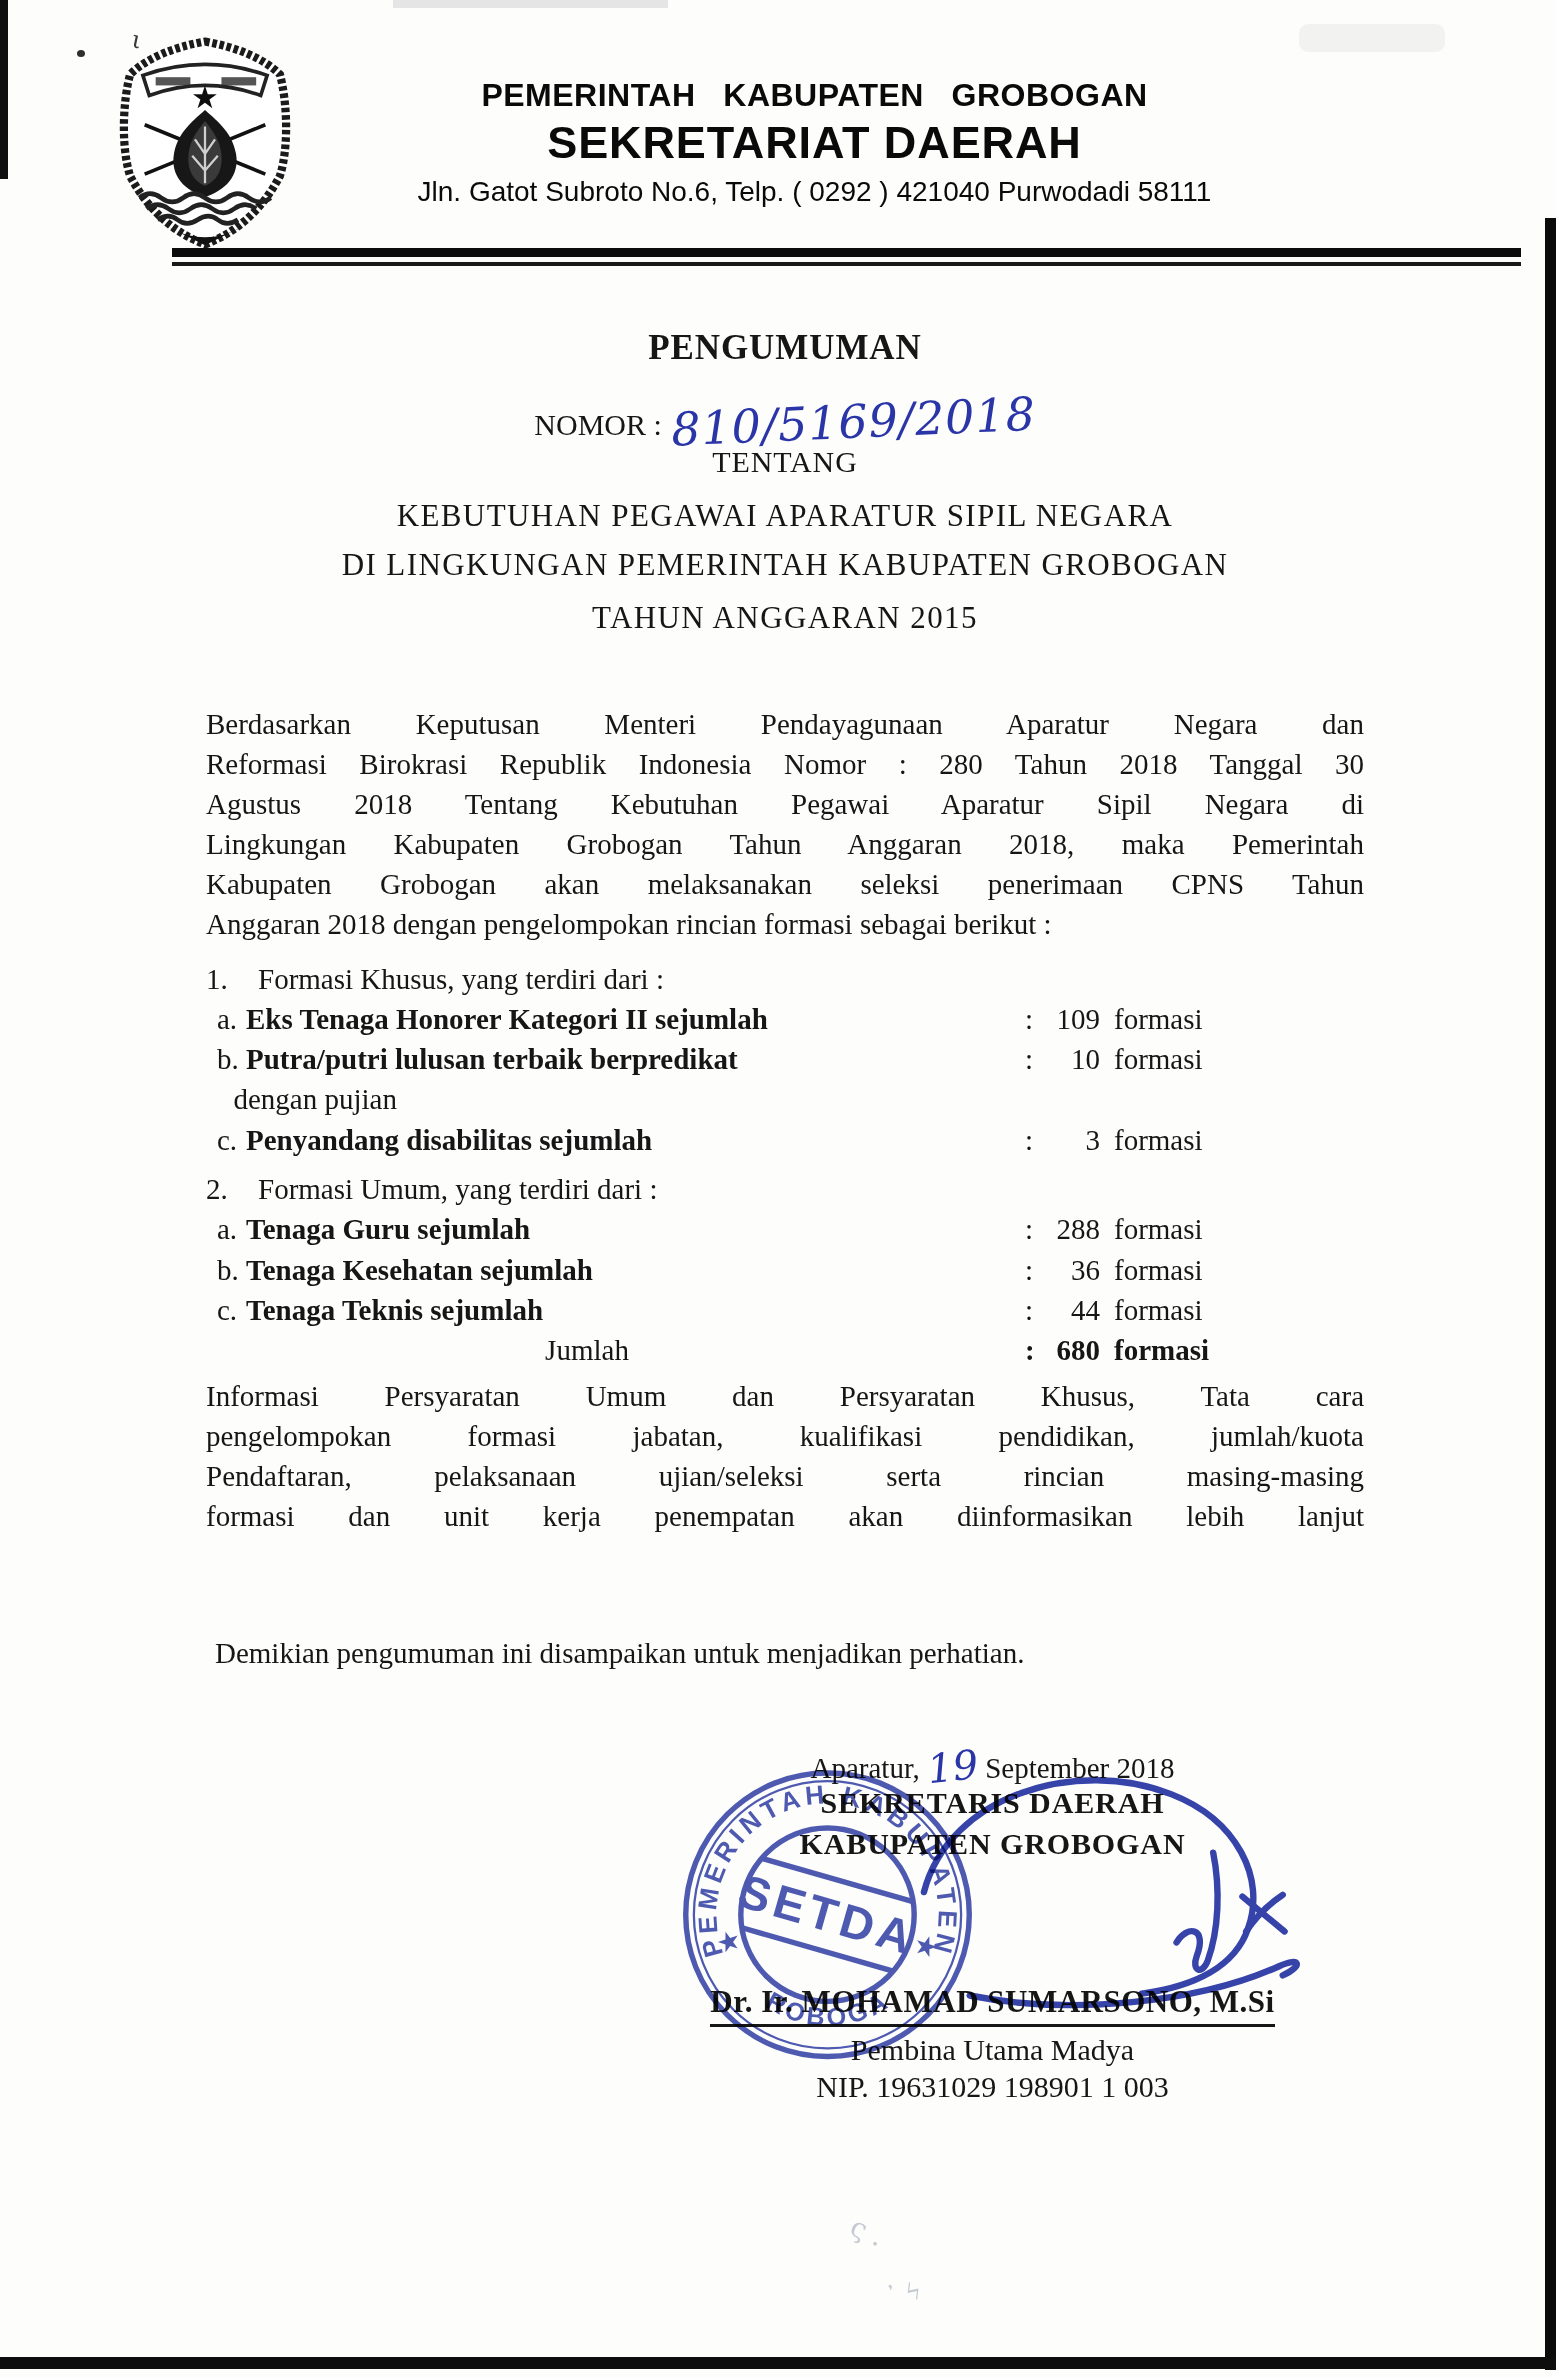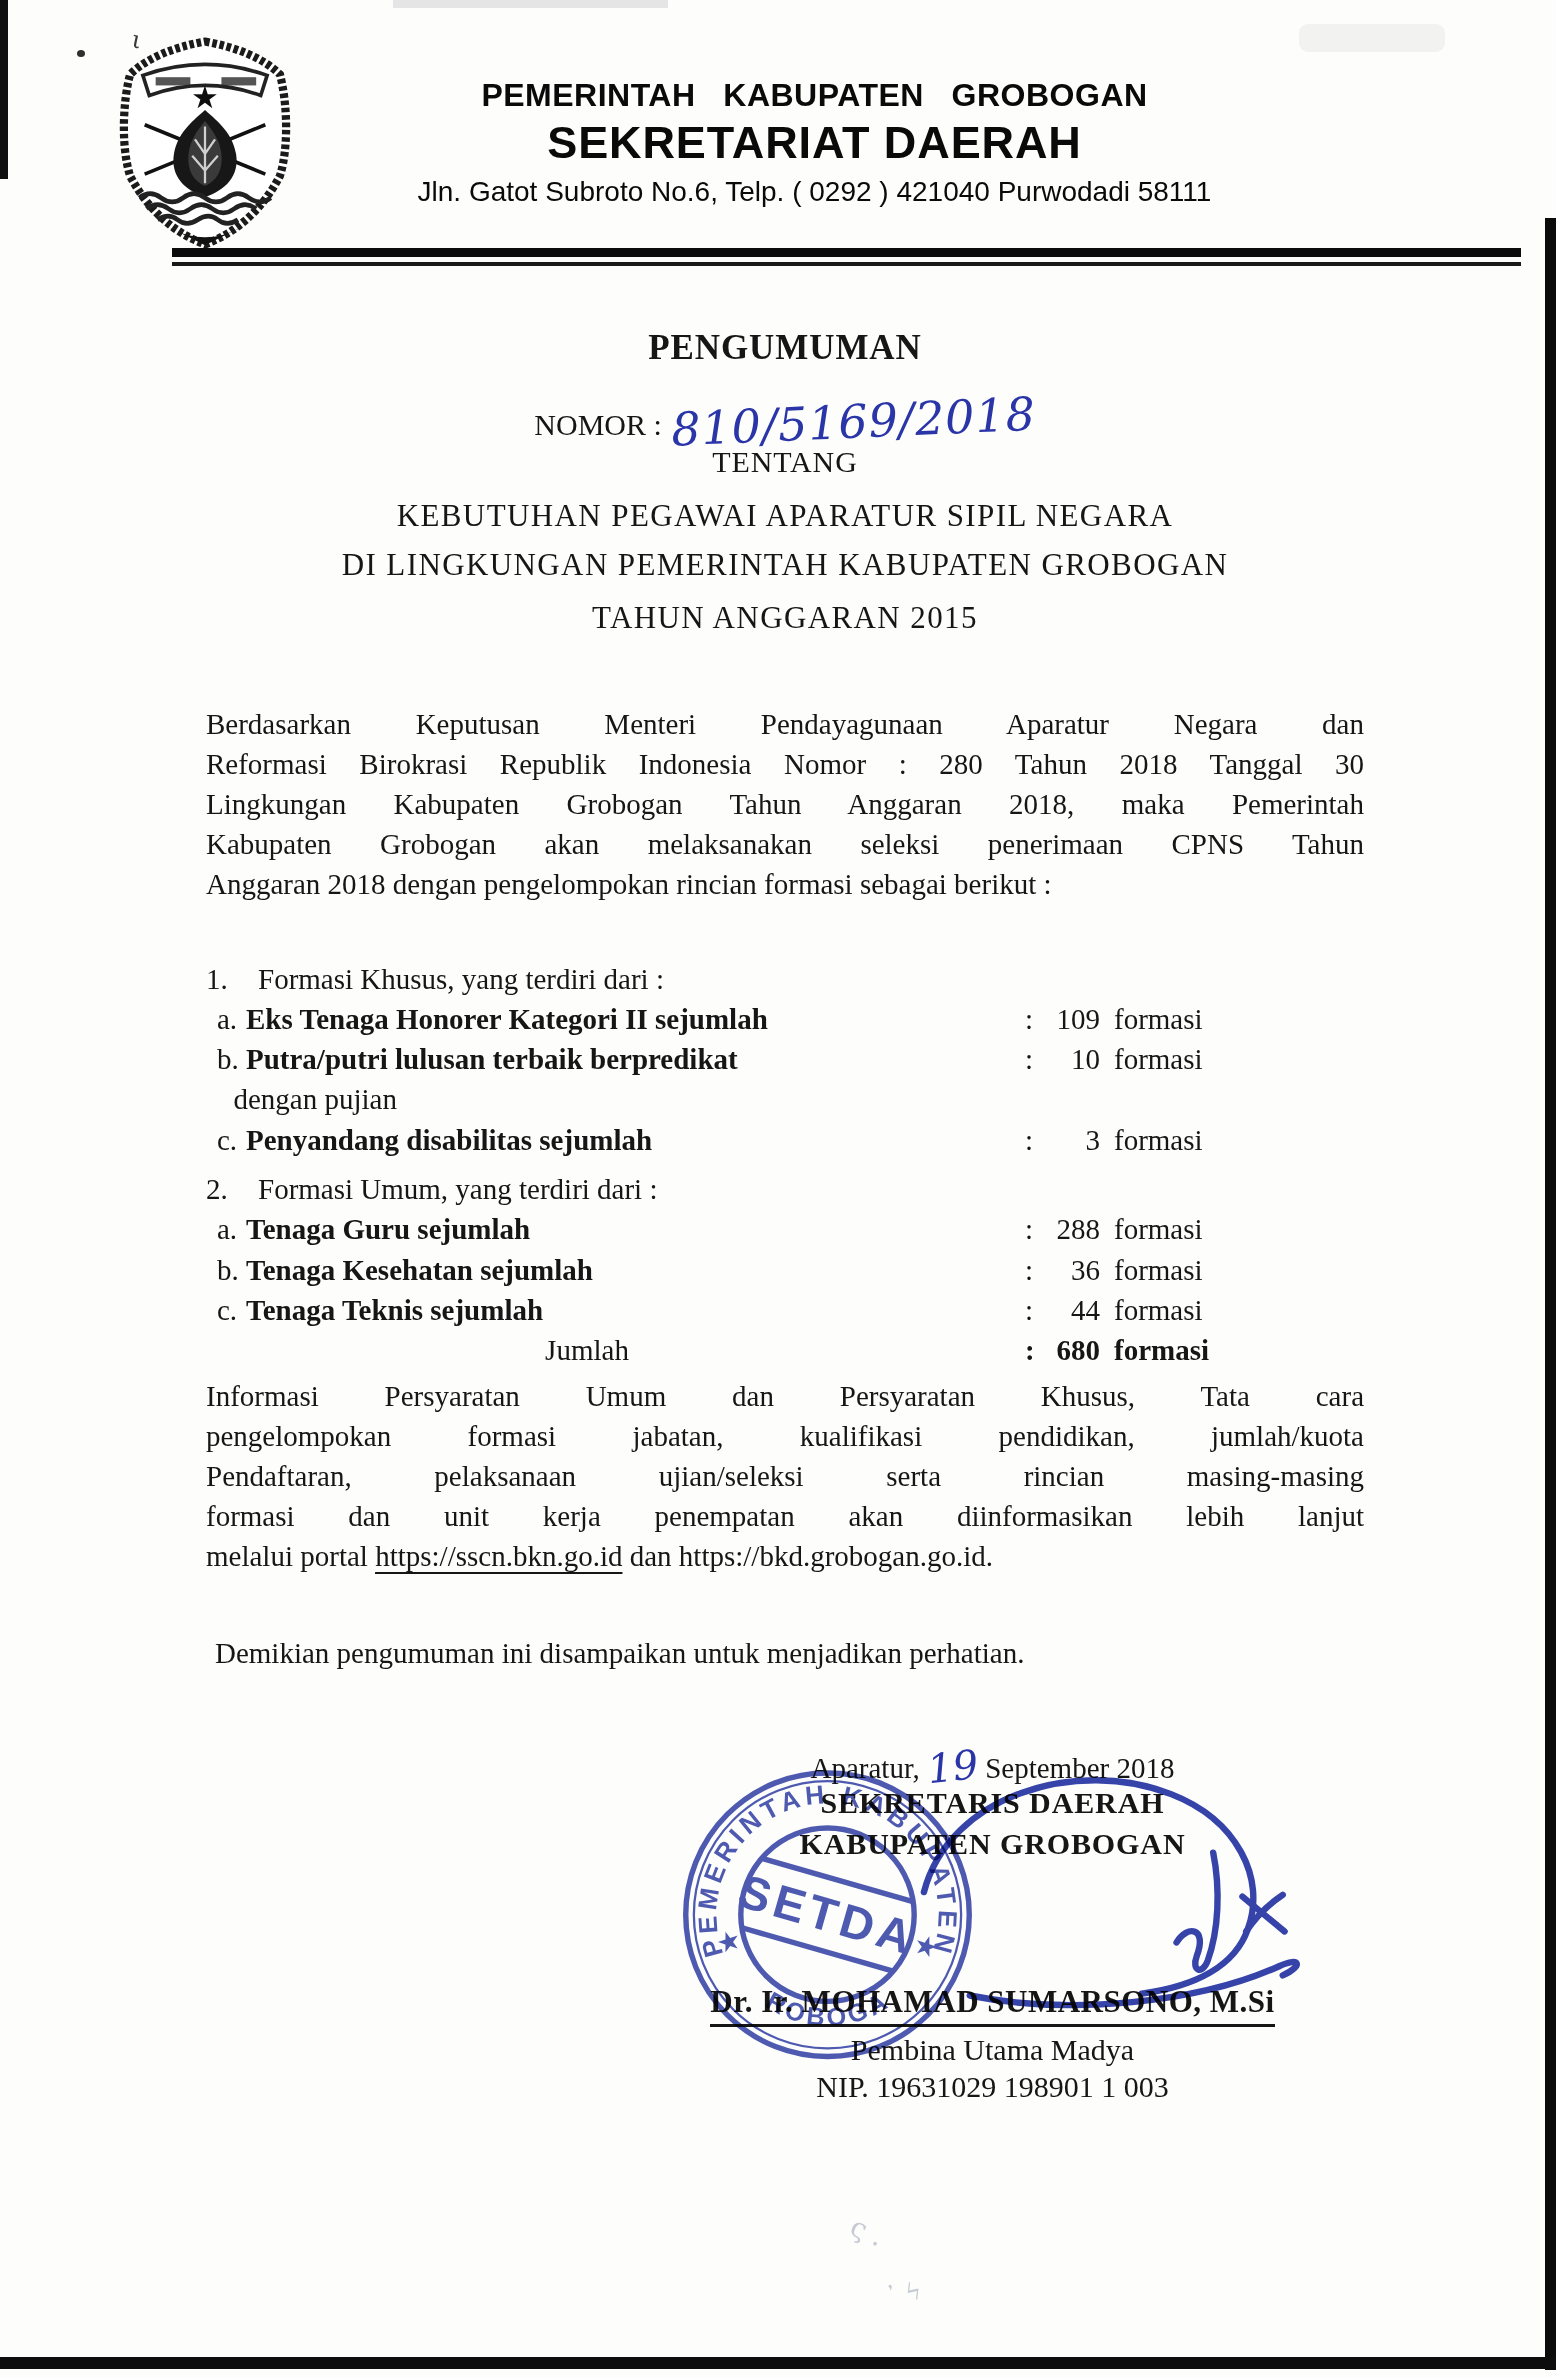--- a/index.html
+++ b/index.html
@@ -110,20 +110,21 @@
     <span>NOMOR :</span><span class="hand hand-nomor">810/5169/2018</span>
   </div>
   <div class="tline t-tentang">TENTANG</div>
   <div class="tline t-sub1">KEBUTUHAN PEGAWAI APARATUR SIPIL NEGARA</div>
   <div class="tline t-sub2">DI LINGKUNGAN PEMERINTAH KABUPATEN GROBOGAN</div>
   <div class="tline t-sub3">TAHUN ANGGARAN 2015</div>
 
   <div class="bodyline p1">
     <div class="just">Berdasarkan Keputusan Menteri Pendayagunaan Aparatur Negara dan</div>
     <div class="just">Reformasi Birokrasi Republik Indonesia Nomor : 280 Tahun 2018 Tanggal 30</div>
+    <div class="just">Agustus 2018 Tentang Kebutuhan Pegawai Aparatur Sipil Negara di</div>
     <div class="just">Lingkungan Kabupaten Grobogan Tahun Anggaran 2018, maka Pemerintah</div>
     <div class="just">Kabupaten Grobogan akan melaksanakan seleksi penerimaan CPNS Tahun</div>
     <div>Anggaran 2018 dengan pengelompokan rincian formasi sebagai berikut :</div>
   </div>
 
   <div class="lrow r0">
     <span class="mk mk-l1">1.</span>
     <span class="lb-l1">Formasi Khusus, yang terdiri dari :</span>
   </div>
   <div class="lrow r1">
@@ -180,21 +181,20 @@
     <span class="colon bold">:</span>
     <span class="val bold">680</span>
     <span class="unit bold">formasi</span>
   </div>
 
   <div class="bodyline p2">
     <div class="just">Informasi Persyaratan Umum dan Persyaratan Khusus, Tata cara</div>
     <div class="just">pengelompokan formasi jabatan, kualifikasi pendidikan, jumlah/kuota</div>
     <div class="just">Pendaftaran, pelaksanaan ujian/seleksi serta rincian masing-masing</div>
     <div class="just">formasi dan unit kerja penempatan akan diinformasikan lebih lanjut</div>
-    <div><span>melalui portal </span><span class="linku">https://sscn.bkn.go.id</span><span> dan </span><span>https://bkd.grobogan.go.id</span><span>.</span></div>
   </div>
 
   <div class="bodyline closing">Demikian pengumuman ini disampaikan untuk menjadikan perhatian.</div>
 
   <div class="sline s-date">
     <span>Aparatur,</span><span class="hand hand-day">19</span><span>September 2018</span>
   </div>
   <div class="sline s-role1">SEKRETARIS DAERAH</div>
   <div class="sline s-role2">KABUPATEN GROBOGAN</div>
   <div class="sline s-name"><span class="nm">Dr. Ir. MOHAMAD SUMARSONO, M.Si</span></div>

